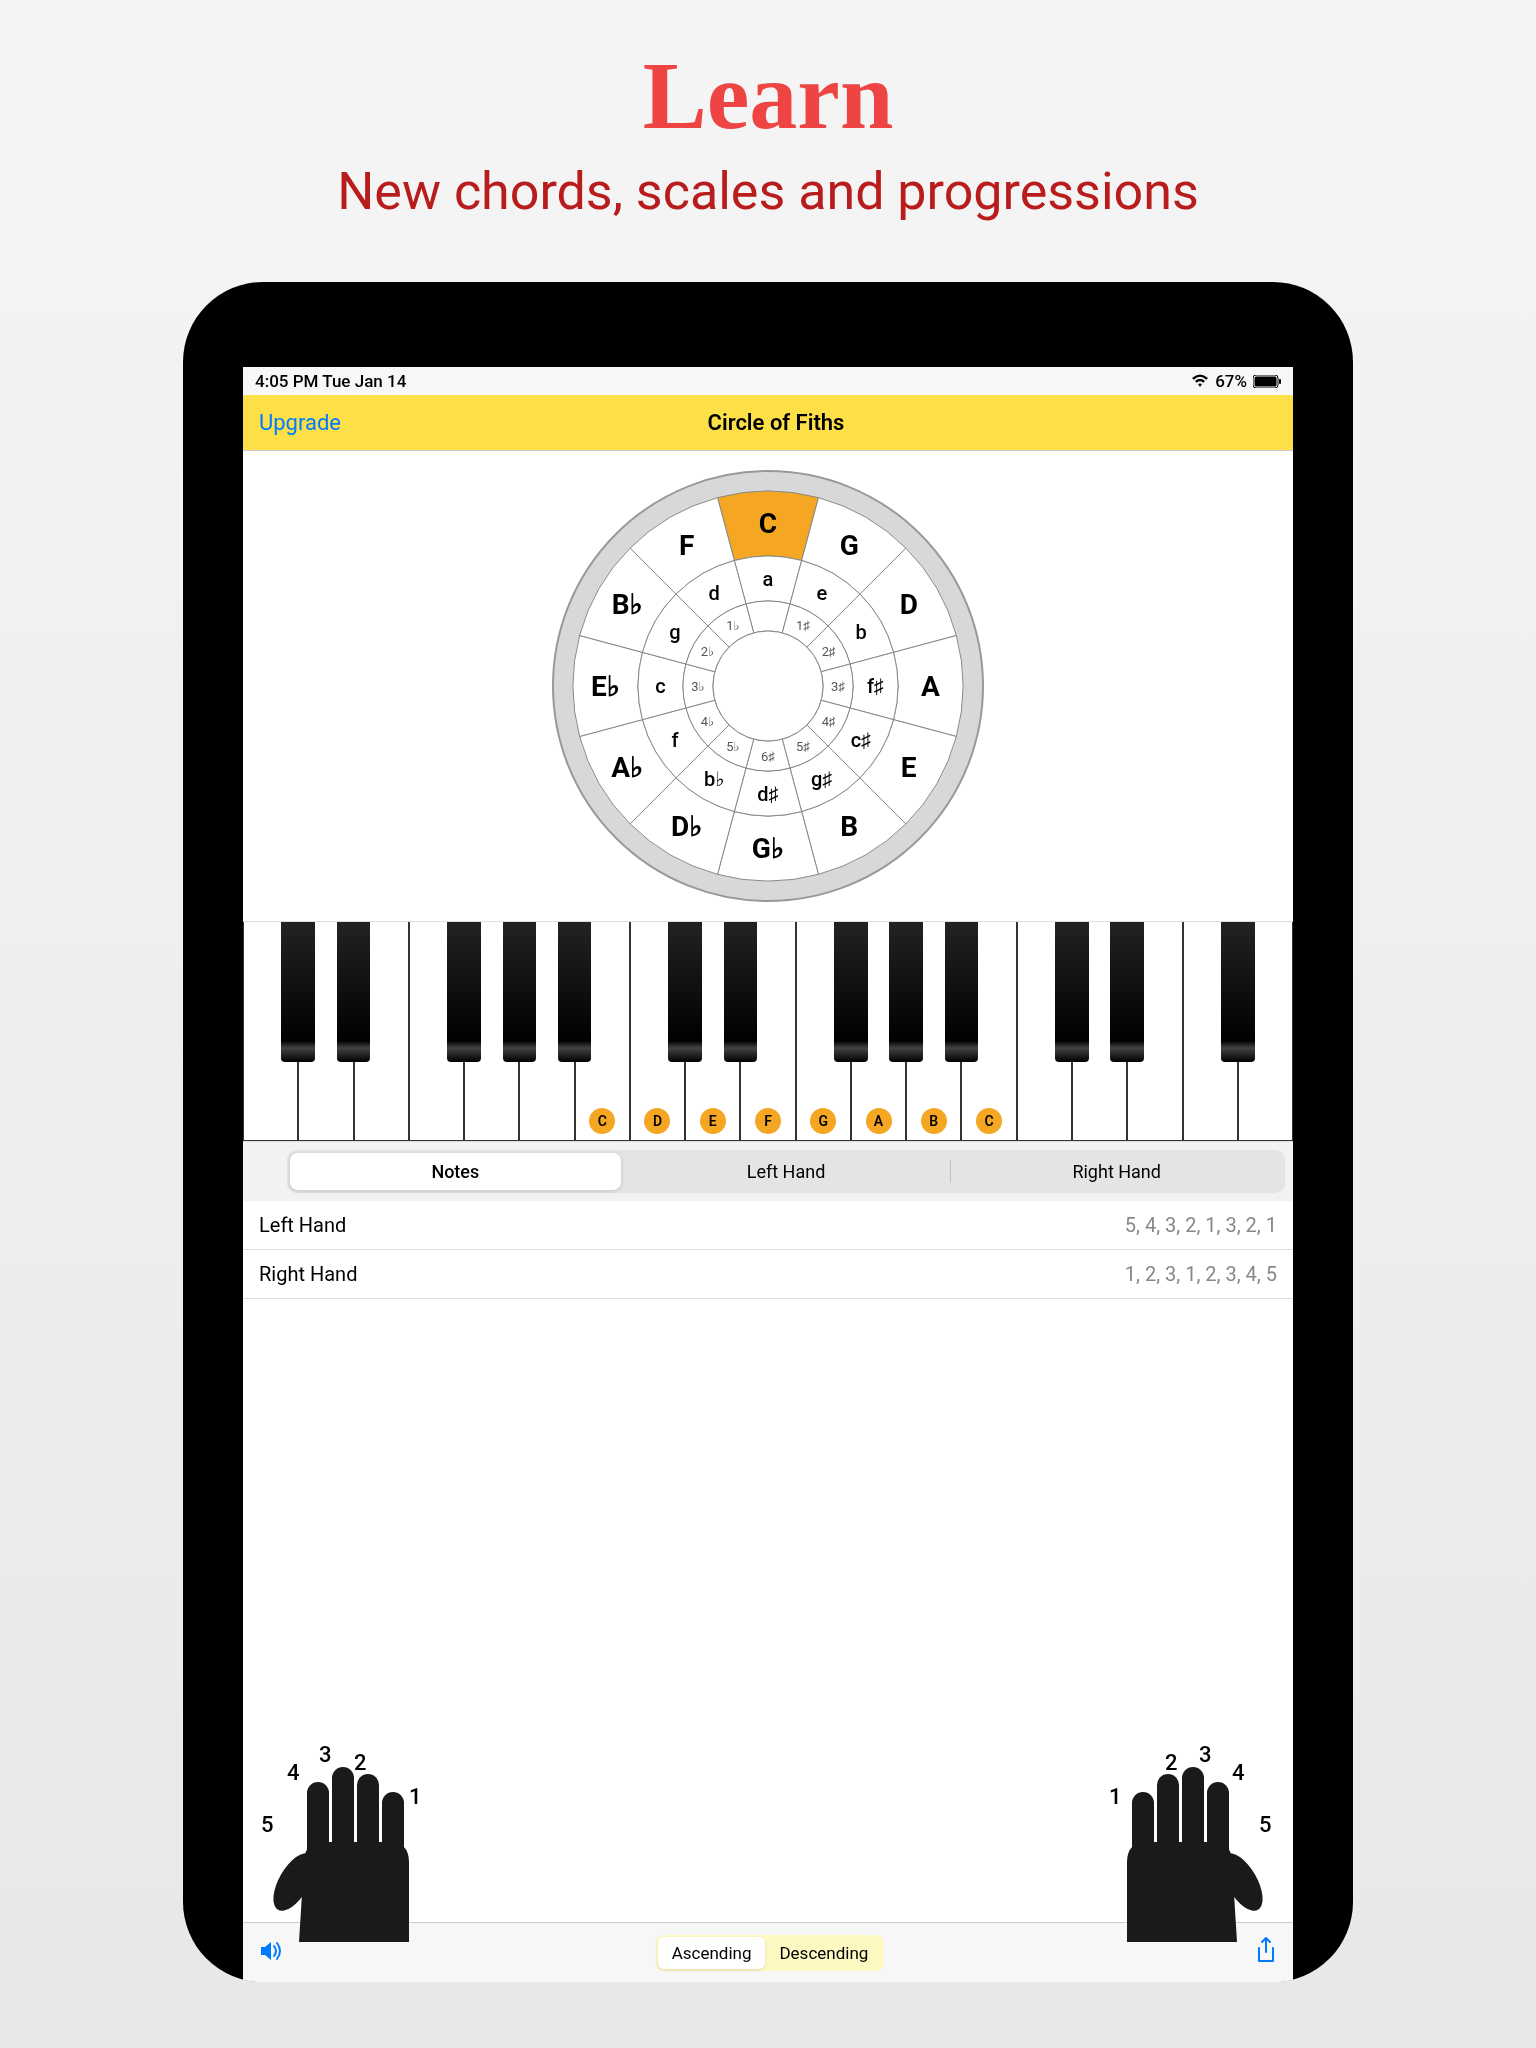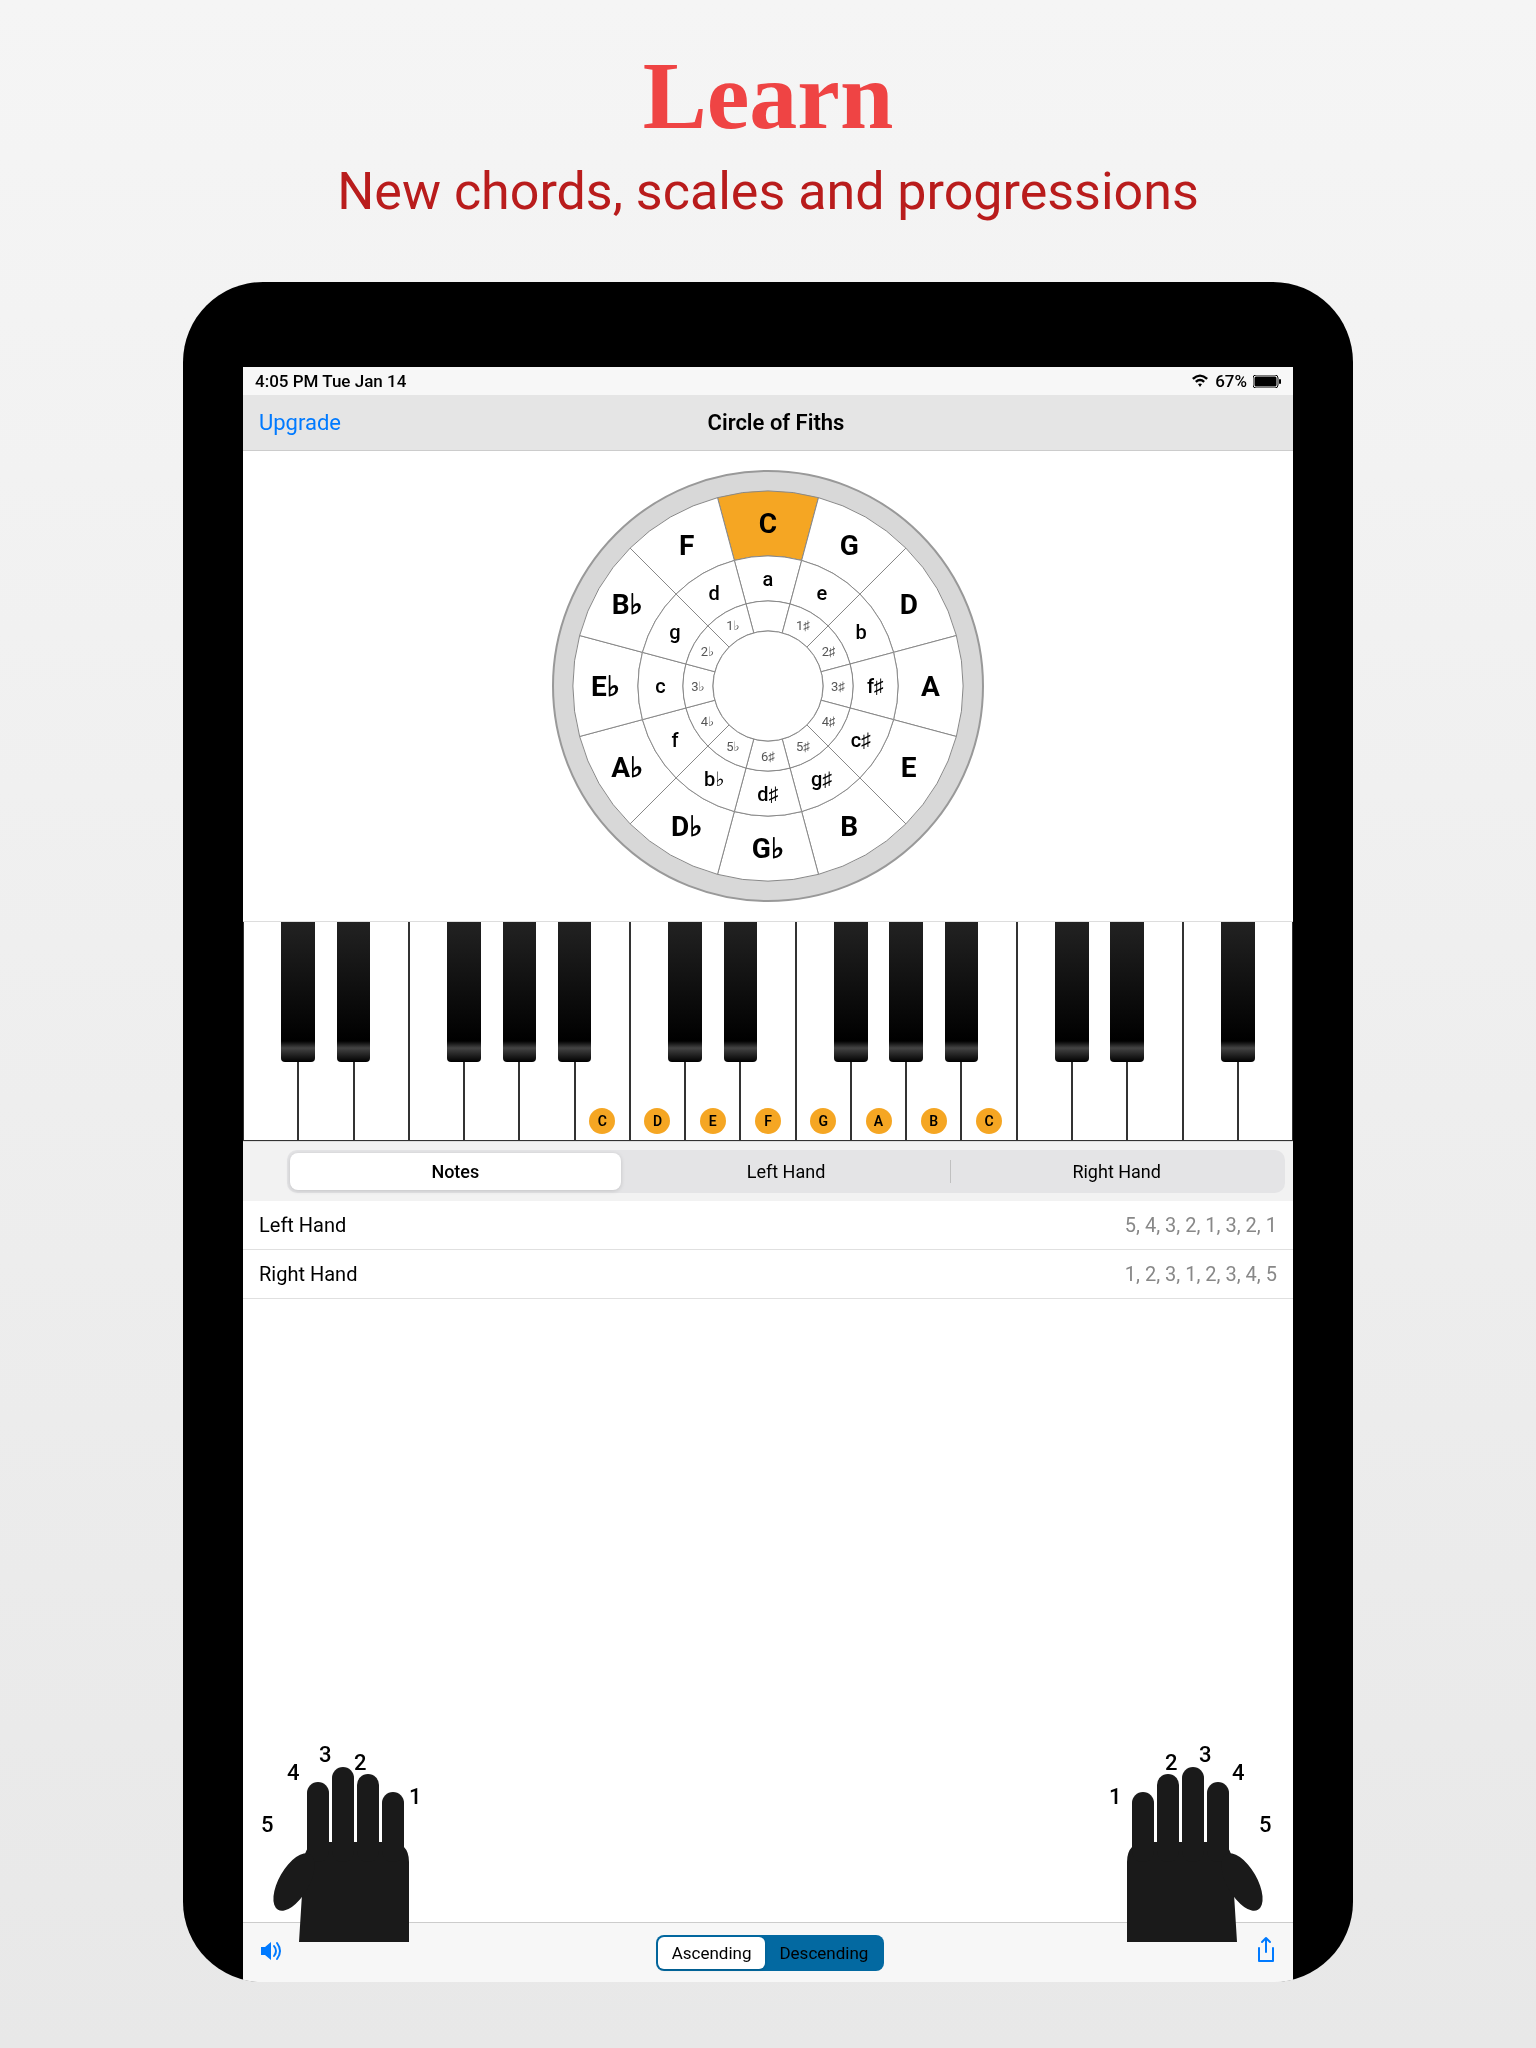--- a/index.html
+++ b/index.html
@@ -54,21 +54,21 @@
   }
   .status-left { font-weight: 500; }
   .status-right { display: flex; align-items: center; gap: 6px; font-weight: 500; }
   
   .nav-bar {
     height: 56px;
     border-bottom: 1px solid #ccc;
     display: flex;
     align-items: center;
     position: relative;
-    background: #e5e5e5;
+    background: #fde047;
     padding: 0 16px;
   }
   .nav-left { color: #007aff; font-size: 22px; }
   .nav-title {
     position: absolute;
     left: 16px; right: 0;
     text-align: center;
     font-weight: 600;
     font-size: 22px;
     pointer-events: none;
@@ -196,21 +196,21 @@
     height: 60px;
     border-top: 1px solid #ccc;
     display: flex;
     align-items: center;
     justify-content: space-between;
     padding: 0 16px;
     background: #f7f7f7;
   }
   .bottom-seg {
     display: flex;
-    background: #0369a1;
+    background: #fef9c3;
     border-radius: 8px;
     padding: 2px;
   }
   .bottom-seg-item {
     padding: 6px 14px;
     font-size: 17px;
     border-radius: 6px;
   }
   .bottom-seg-item.active { background: #fff; box-shadow: 0 1px 3px rgba(0,0,0,.15); }
   .icon-btn { color: #007aff; font-size: 26px; }

